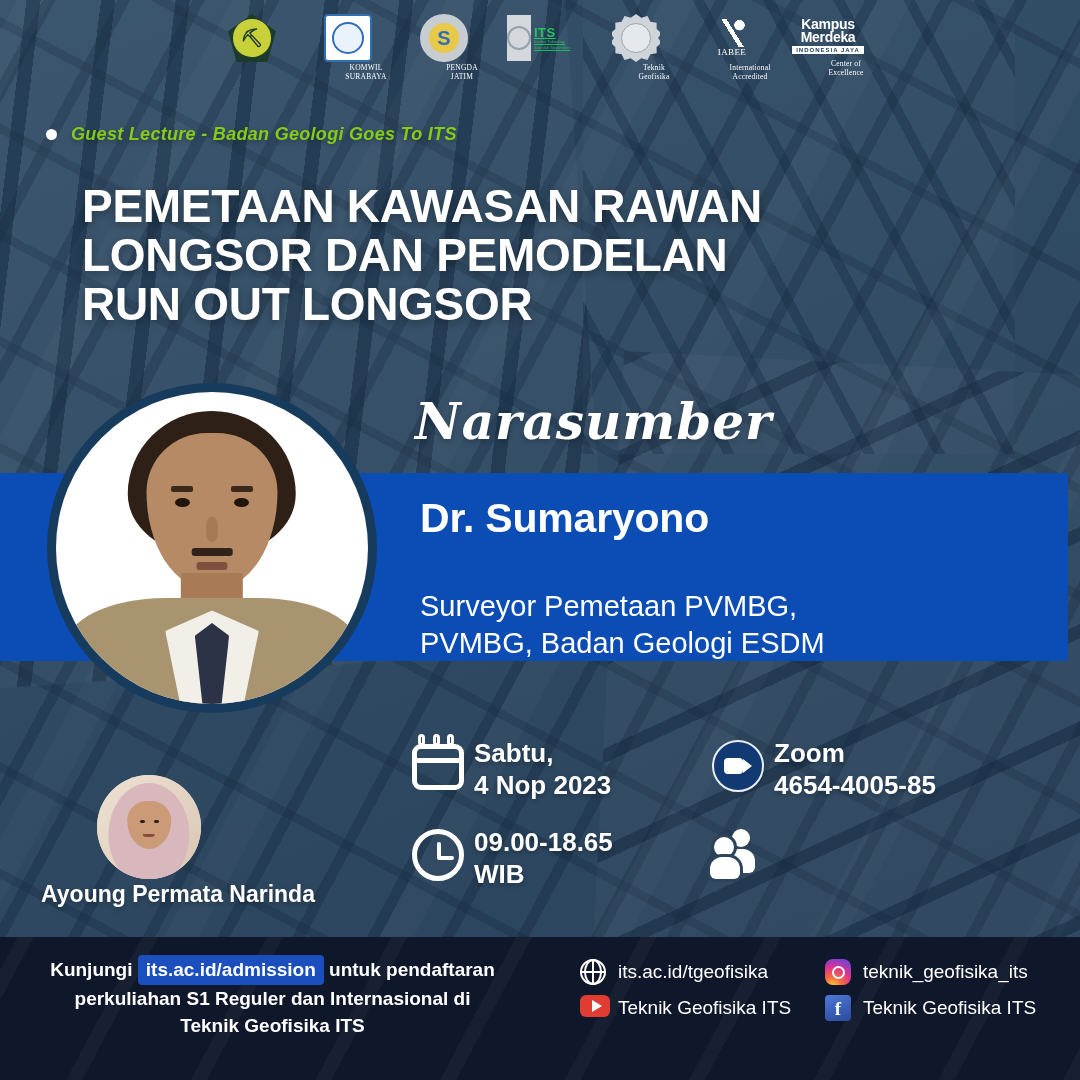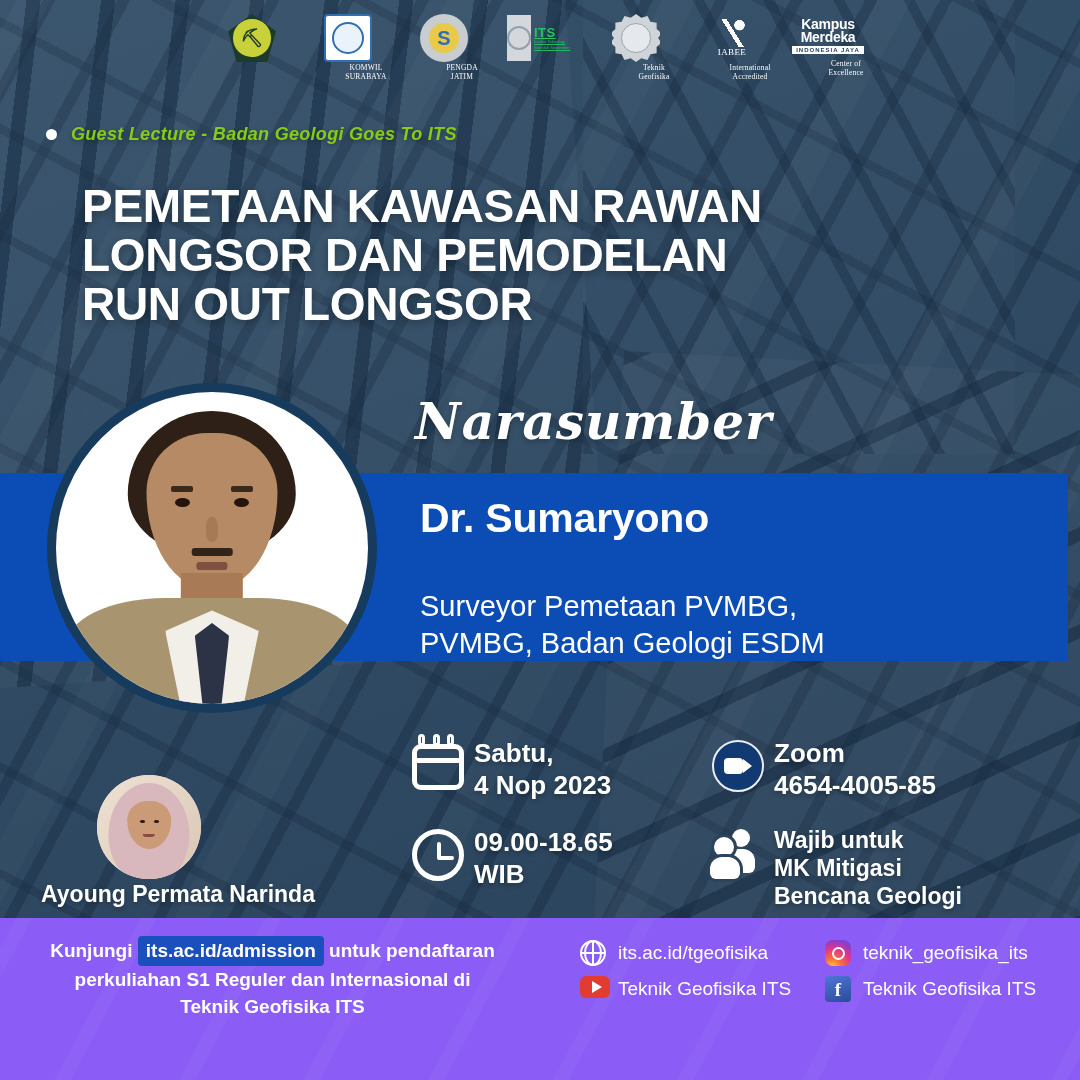--- a/index.html
+++ b/index.html
@@ -364,22 +364,22 @@
     position:absolute; left:4px; top:8px; width:20px; height:20px;
     border-radius:50%; background:#fff; box-shadow:0 0 0 3px #2b445c;
   }
   .ico-people .b2 {
     position:absolute; left:0; top:28px; width:30px; height:22px;
     border-radius:12px 12px 6px 6px; background:#fff; box-shadow:0 0 0 3px #2b445c;
   }
 
   
   .footer {
-    position:absolute; left:0; bottom:0; width:1080px; height:162px;
-    background:#8b5cf6; z-index:9; overflow:hidden;
+    position:absolute; left:0; bottom:0; width:1080px; height:143px;
+    background:#0f172a; z-index:9; overflow:hidden;
   }
   .footer::before {
     content:""; position:absolute; inset:-20%;
     background:repeating-linear-gradient(118deg,
       rgba(255,255,255,0.035) 0 14px, rgba(0,0,0,0) 14px 110px);
   }
   .foot-left {
     position:absolute; left:0; top:18px; width:545px;
     color:#ffffff; font-size:19px; font-weight:bold; text-align:center;
     line-height:1.45; z-index:2;
@@ -599,25 +599,20 @@
 
     <div class="info-item">
       <div class="info-ico">
         <div class="ico-people">
             <div class="h1"></div>
             <div class="b1"></div>
             <div class="h2"></div>
             <div class="b2"></div>
           </div>
       </div>
-      <div class="info-txt small">
-        <span>Wajib untuk</span>
-        <span>MK Mitigasi</span>
-        <span>Bencana Geologi</span>
-      </div>
     </div>
   </div>
 
   <div class="footer">
     <div class="foot-left">
       <div>
         <span>Kunjungi</span>
         <span class="pill">its.ac.id/admission</span>
         <span>untuk pendaftaran</span>
       </div>

